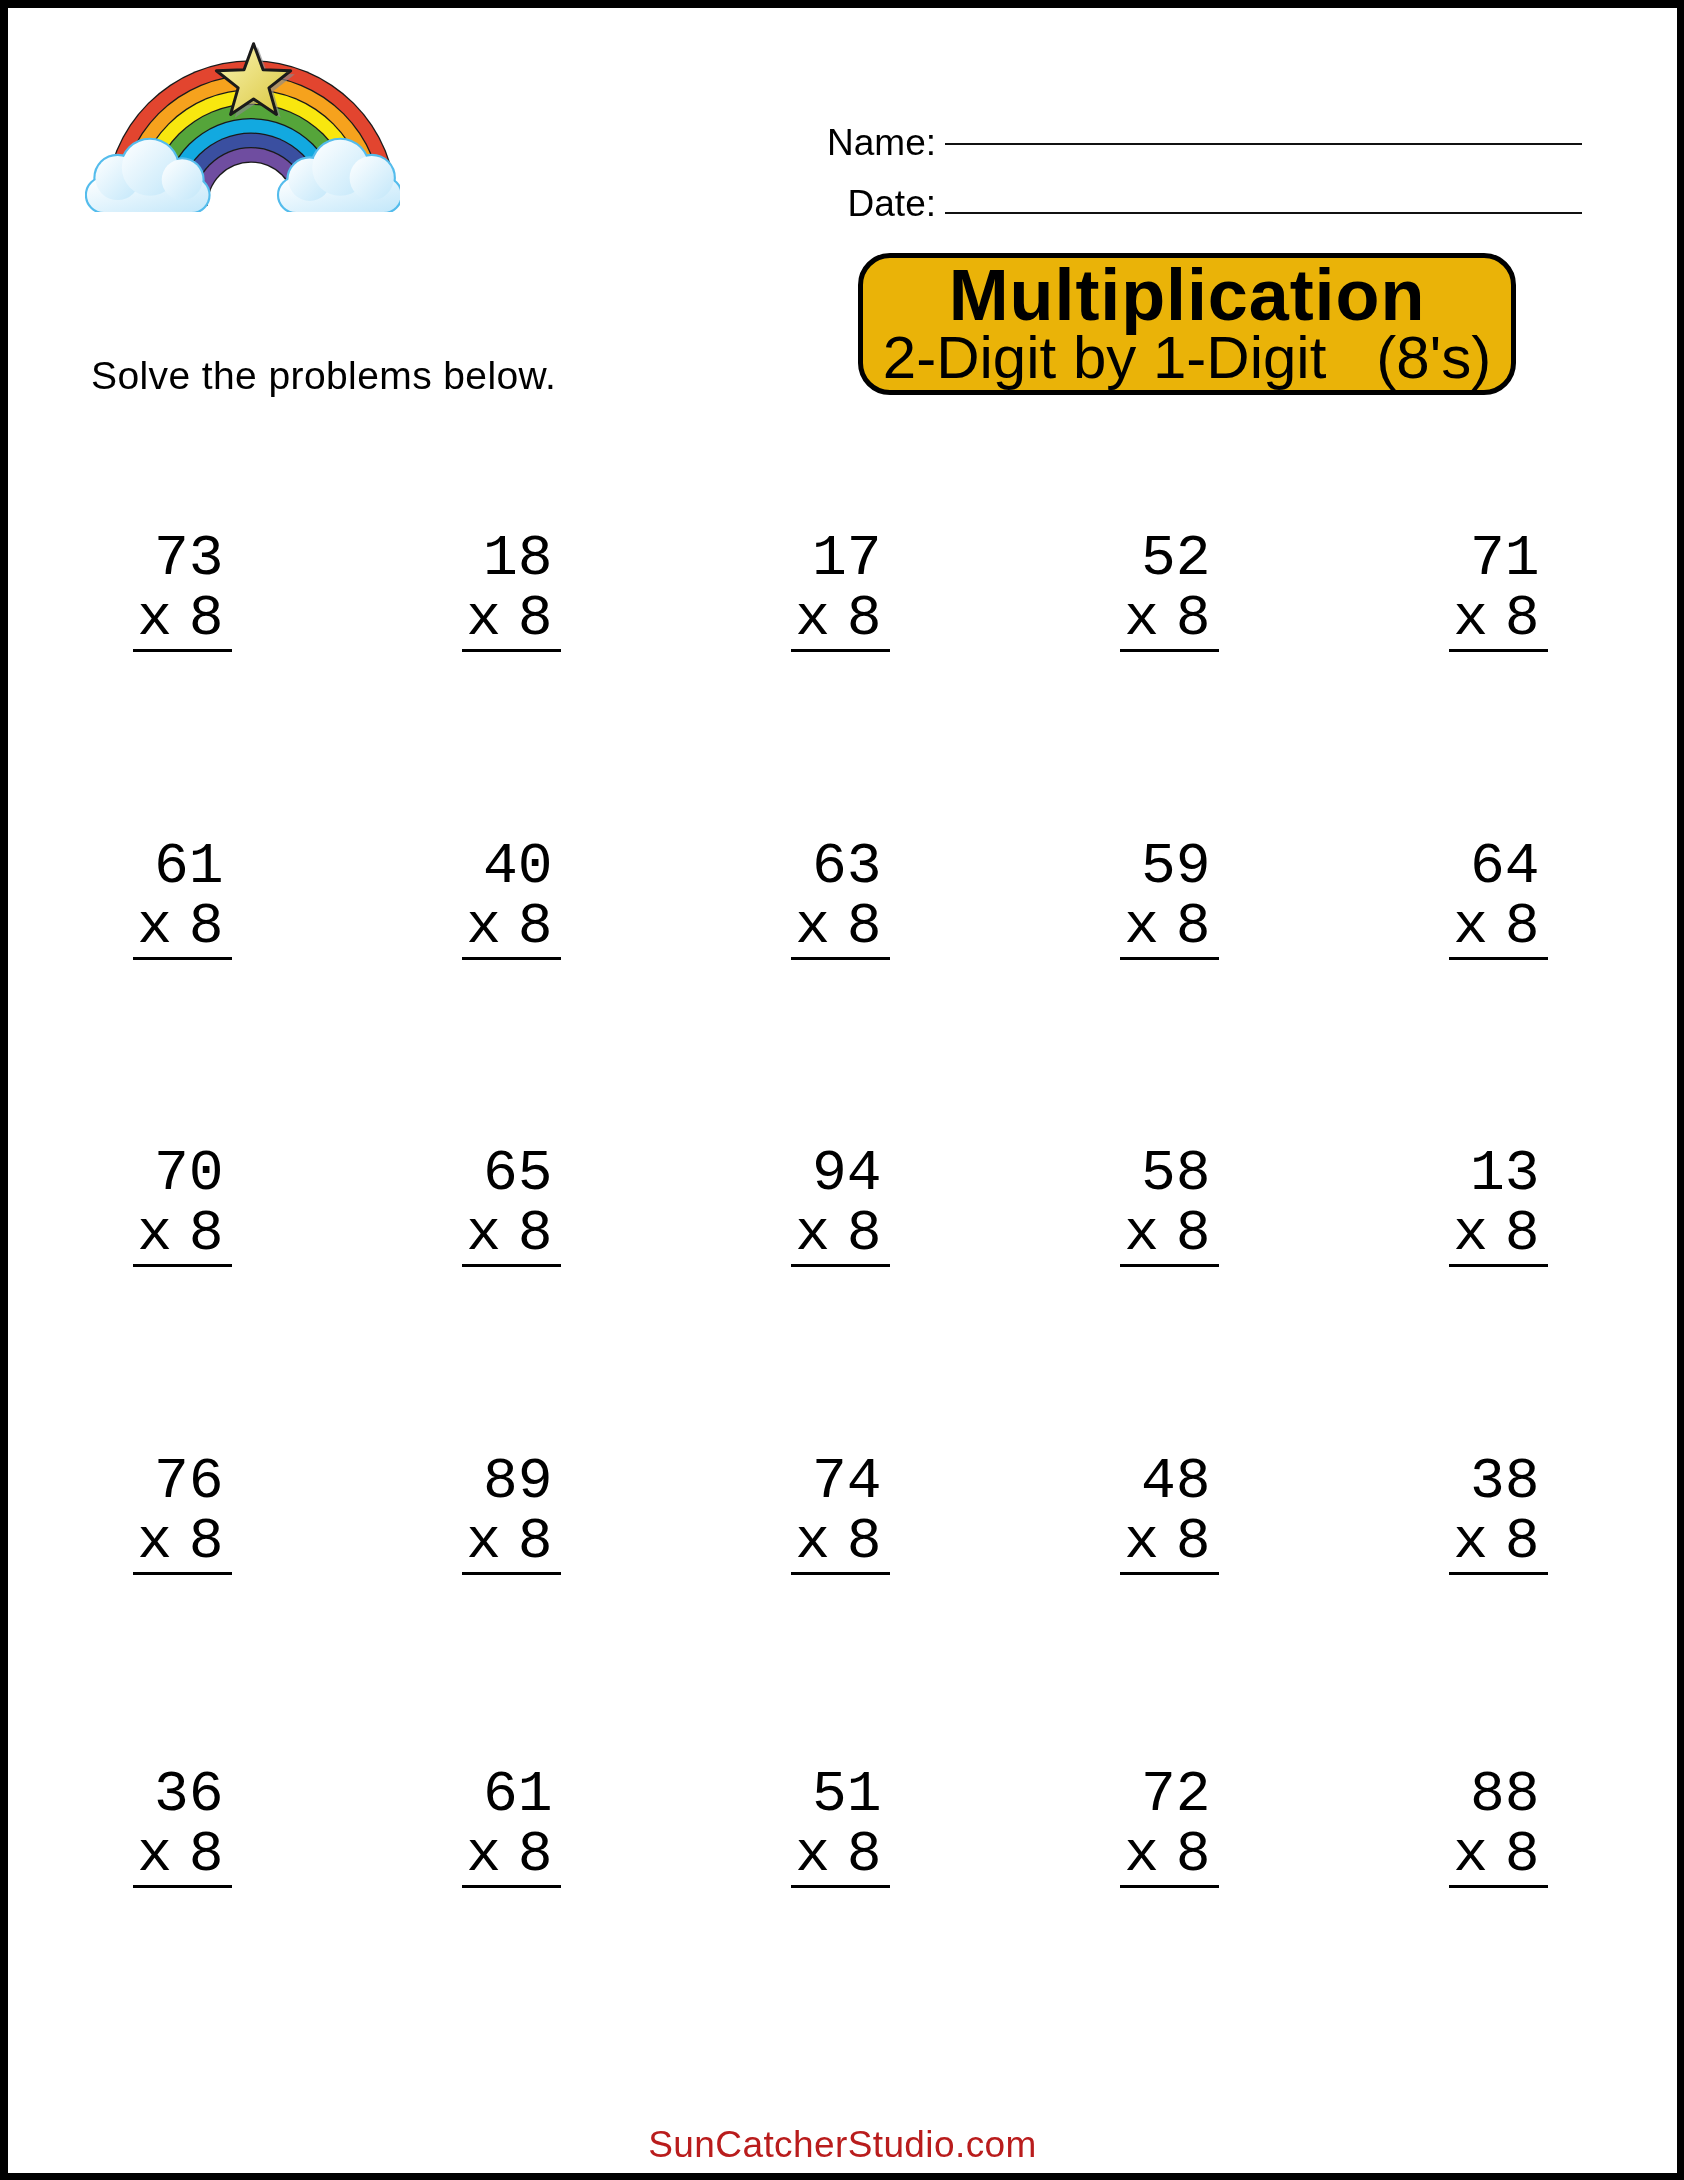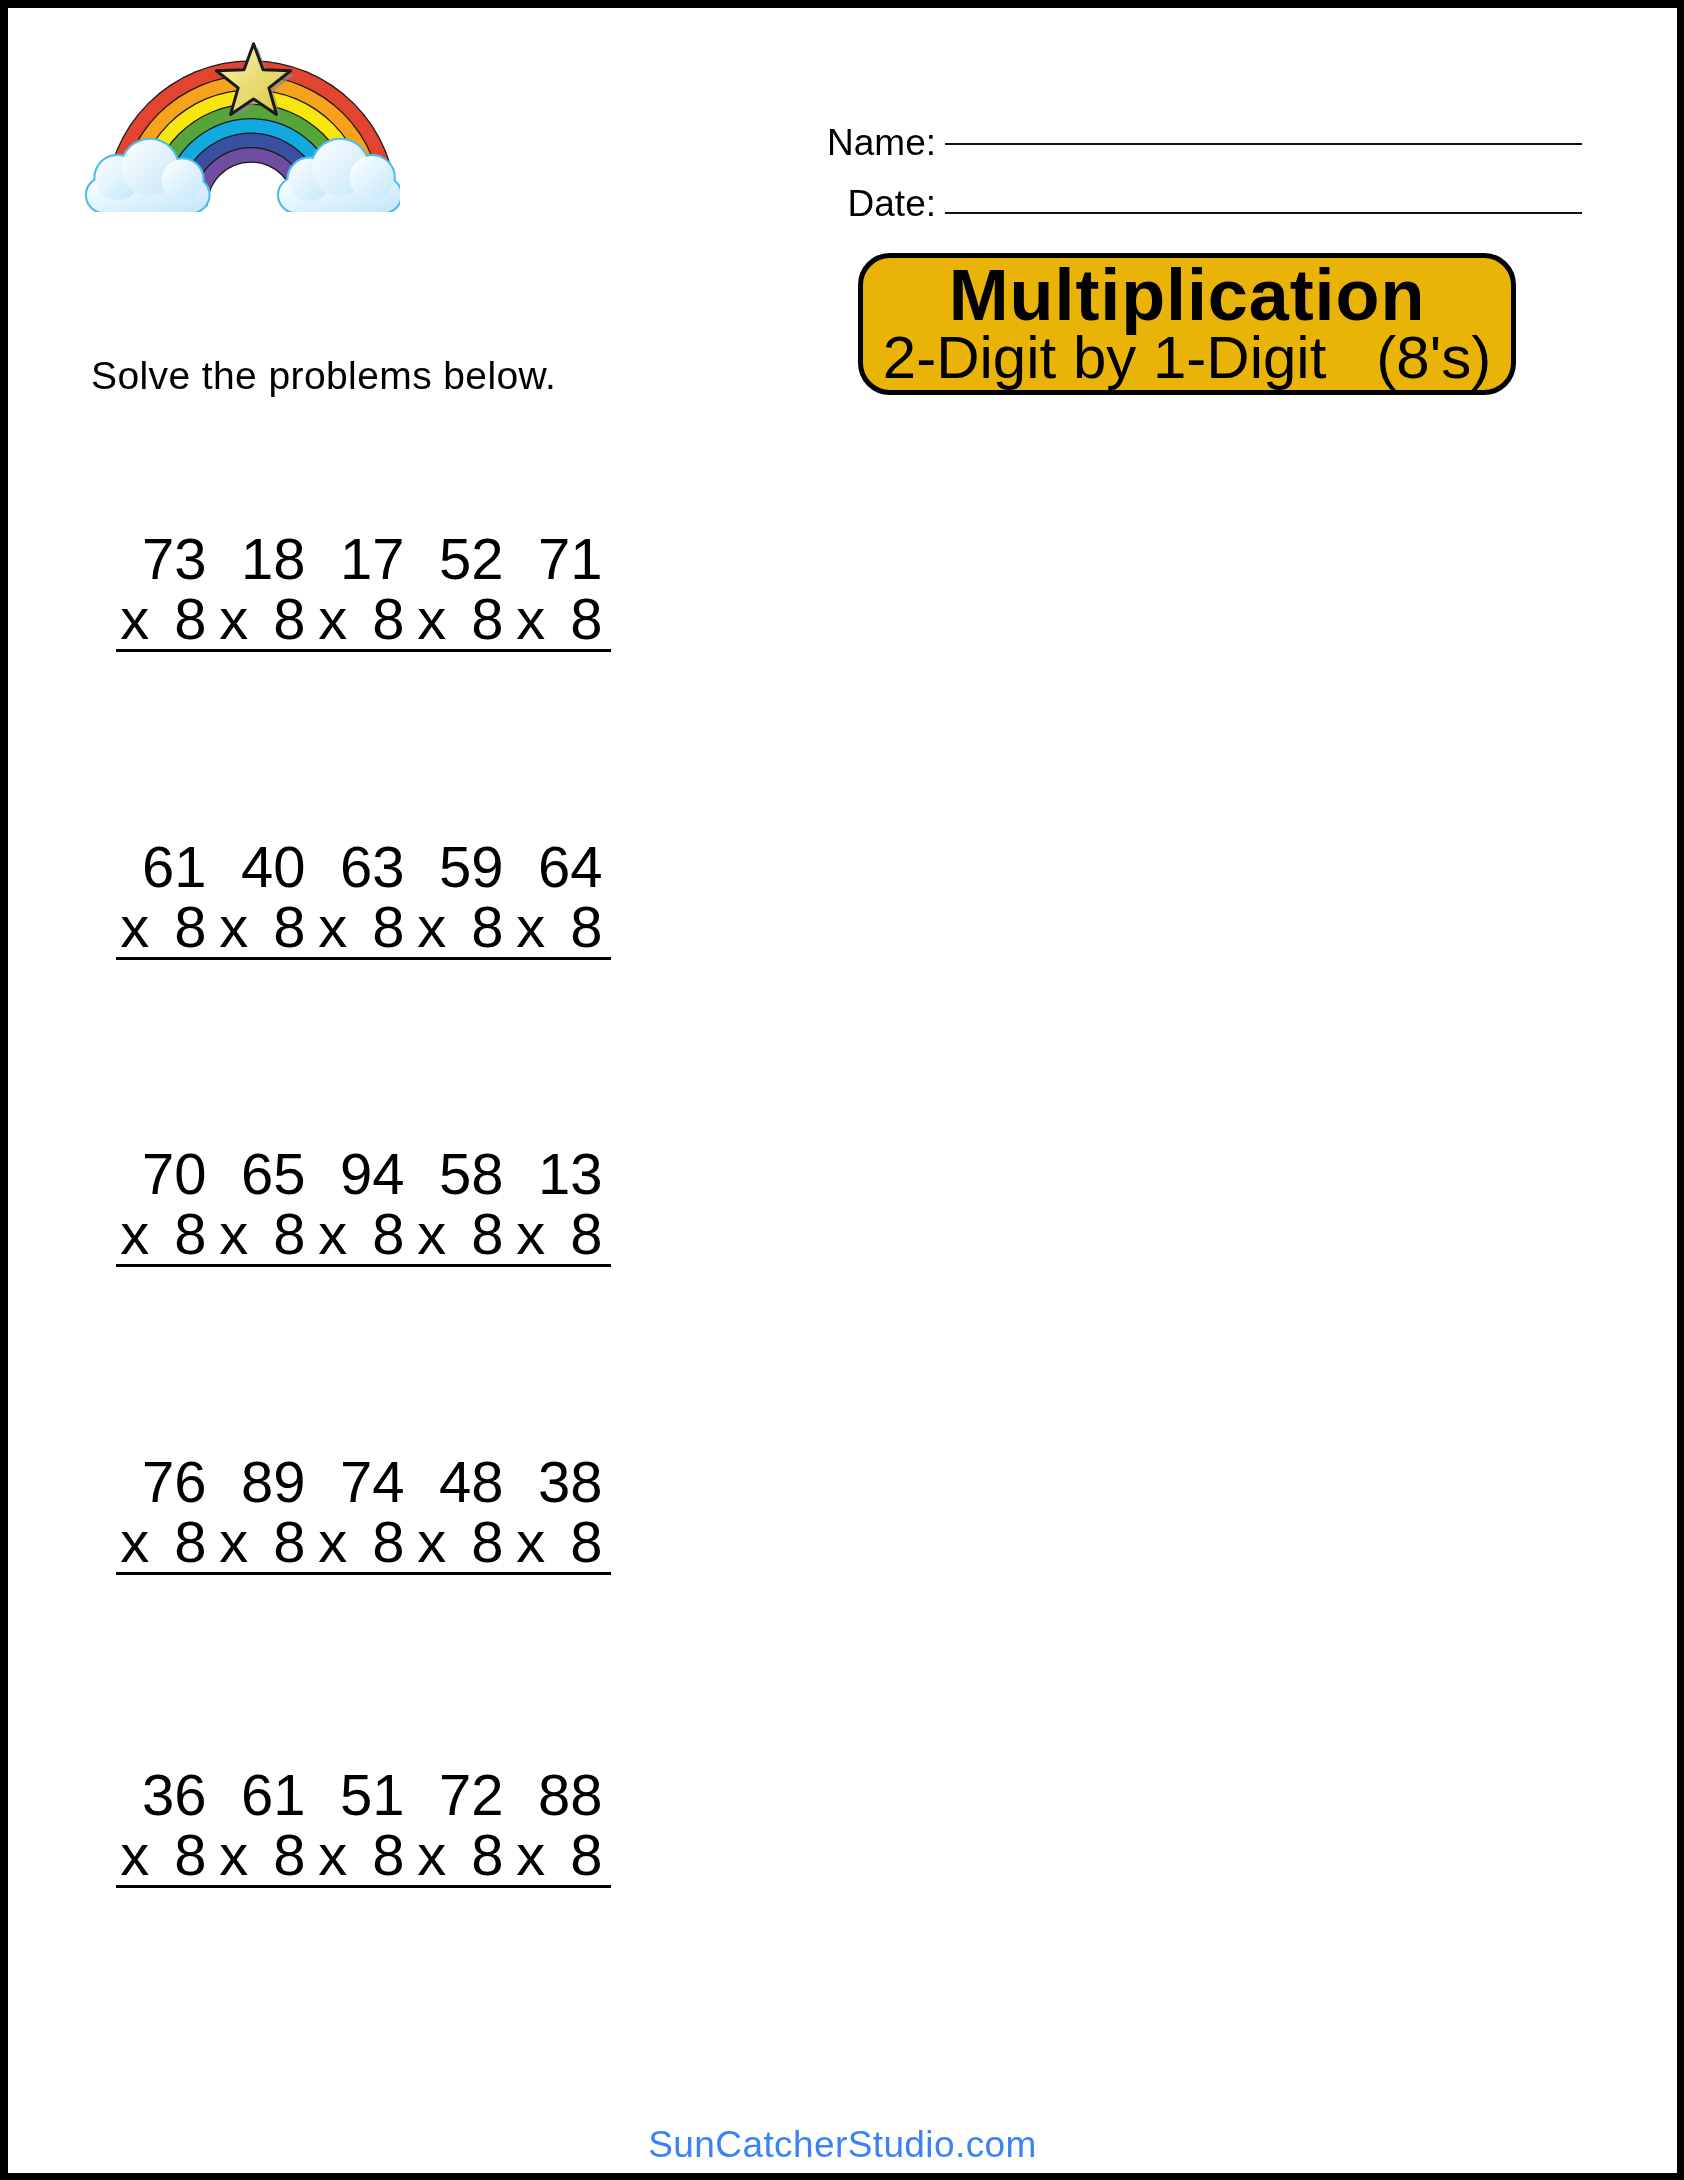--- a/index.html
+++ b/index.html
@@ -26,33 +26,33 @@
   .name-line{top:135px;}
   .date-line{top:204px;}
   .title-box{
     position:absolute;left:850px;top:245px;width:658px;height:142px;
     box-sizing:border-box;border:5.1px solid #000;border-radius:32px;
     text-align:center;padding-top:3.4px;
   }
   .title-main{font-size:72px;line-height:68px;font-weight:bold;letter-spacing:0.9px;}
   .title-sub{font-size:60px;line-height:58px;white-space:pre;}
   
-  .prob-row{position:absolute;left:108px;display:flex;}
+  .prob-row{position:absolute;left:125px;display:flex;gap:230px;font-family:Liberation Mono, monospace;}
   .row-0{top:521px;} .row-1{top:829px;} .row-2{top:1136px;} .row-3{top:1444px;} .row-4{top:1751px;margin-top:6px;}
   .problem{
     width:99px;box-sizing:border-box;
     border-bottom:3.4px solid #000;
     font-size:58px;line-height:60px;
   }
   .operand{text-align:right;padding-right:8.5px;}
   .mult-line{display:flex;justify-content:space-between;padding:0 8.5px 0 4.3px;}
   
   .footer{
     position:absolute;left:0;right:0;top:2116px;text-align:center;
-    font-size:37px;color:#3b82f6;letter-spacing:0.4px;
+    font-size:37px;color:#b91c1c;letter-spacing:0.4px;
   }
 </style>
 </head>
 <body>
 
 <div class="page">
 
   <div class="rainbow-wrap">
     <svg width="315" height="170" viewBox="0 0 370 200">
       <defs>

